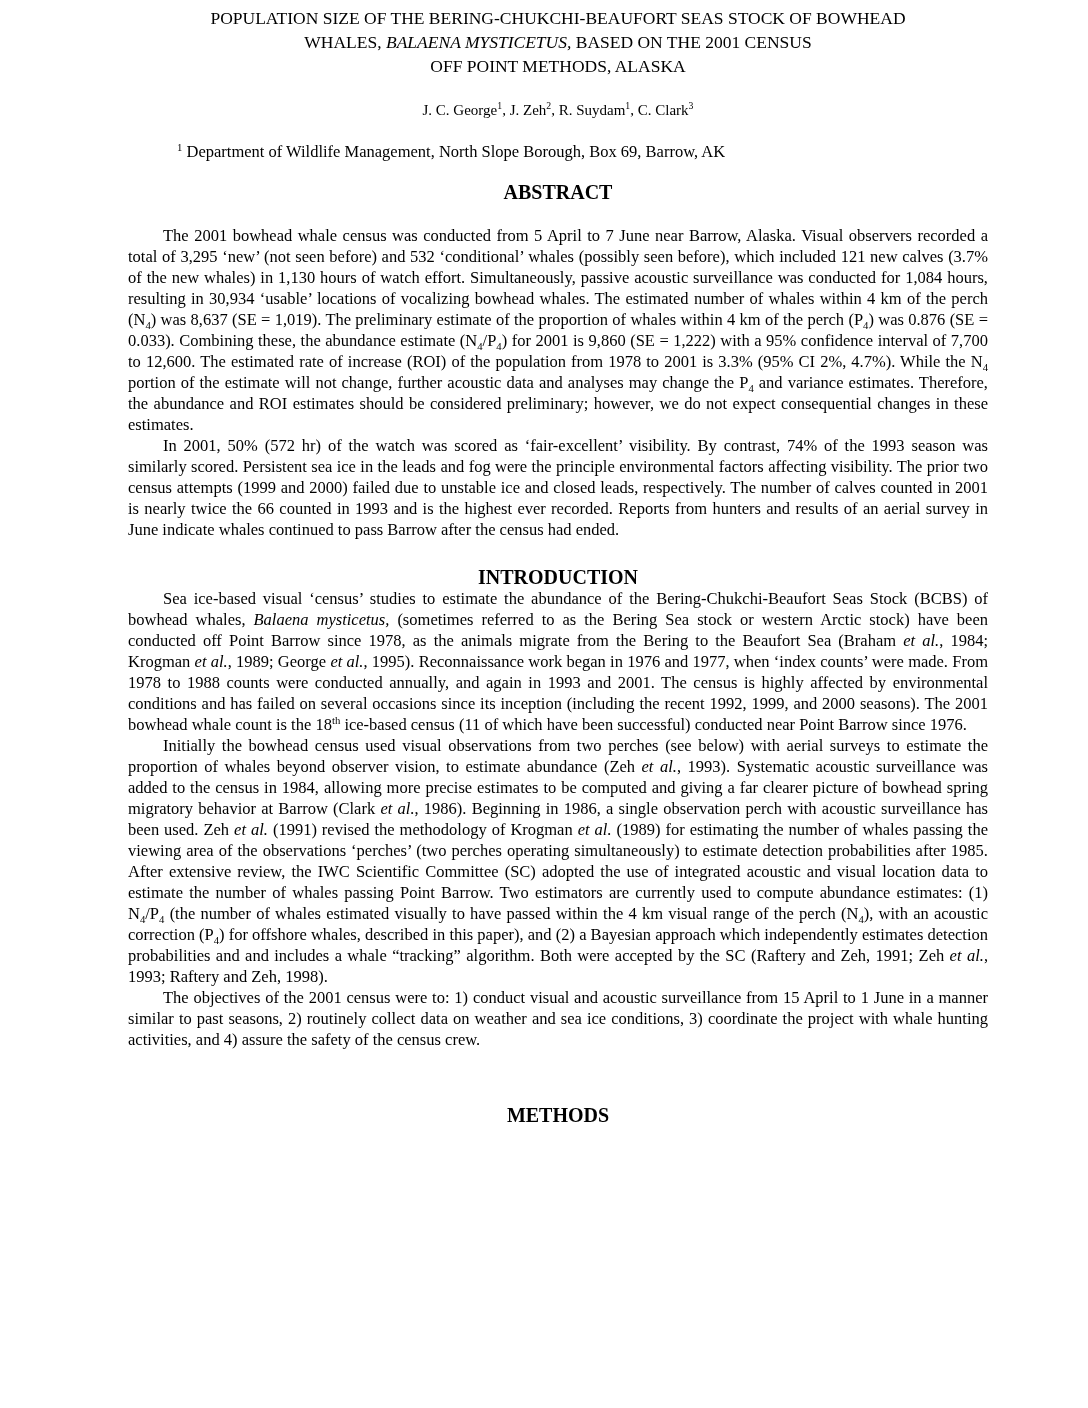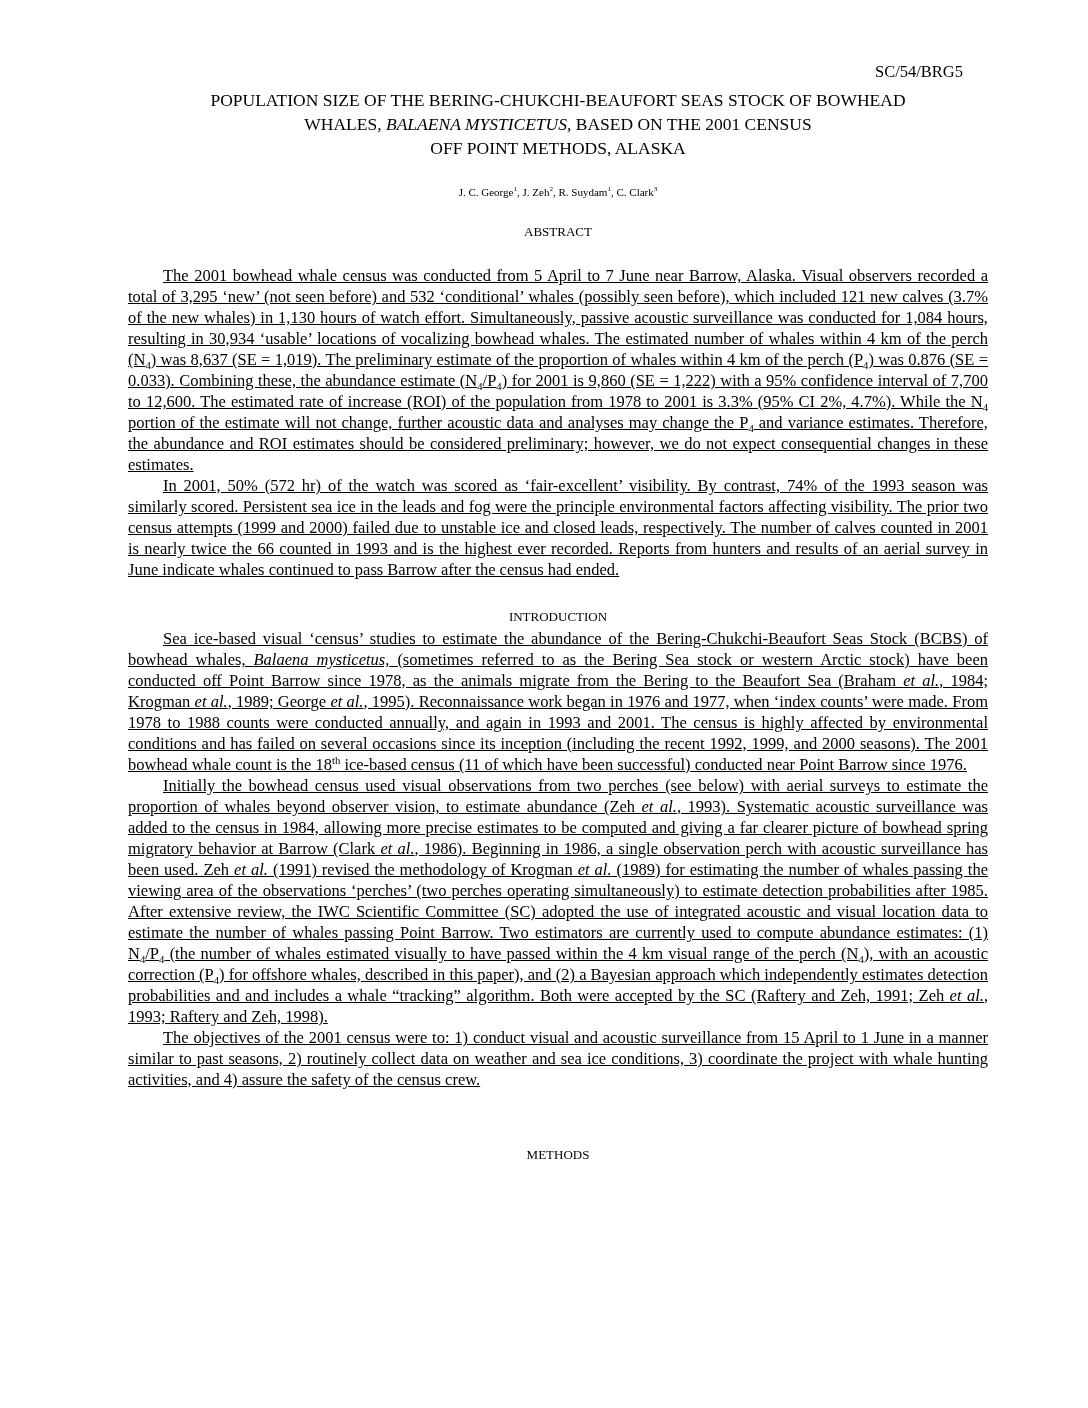--- a/index.html
+++ b/index.html
@@ -33,71 +33,70 @@
     margin: 6px 0 0 0;
     font-size: 17.5px;
     font-weight: normal;
     text-align: center;
     line-height: 24px;
   }
   .title-line { display: block; }
   .authors {
     margin-top: 22px;
     text-align: center;
-    font-size: 11px;
+    font-size: 15px;
     line-height: 21px;
   }
   .affiliations {
     margin: 18px 0 0 0;
     padding: 0 0 0 49px;
     list-style: none;
     font-size: 16.5px;
     line-height: 26px;
   }
   h2 {
     margin: 0;
-    font-size: 13px;
-    font-weight: normal;
+    font-size: 20px;
+    font-weight: bold;
     text-align: center;
     line-height: 22px;
   }
   .h-abstract { margin-top: 16px; margin-bottom: 22px; }
   .h-intro    { margin-top: 26px; }
   .h-methods  { margin-top: 54px; }
   p.body-par {
     margin: 0;
     font-size: 16.5px;
     line-height: 21px;
     text-align: justify;
     text-indent: 35px;
-    text-decoration: underline;
   }
   .i  { font-style: italic; }
   sub, sup {
     font-size: 0.65em;
     line-height: 0;
   }
 </style>
 </head>
 <body>
 
 <div class="page">
   <div class="content">
 
-    <div class="doc-number">SC/54/BRG5</div>
 
     <h1 class="title">
       <span class="title-line">POPULATION SIZE OF THE BERING-CHUKCHI-BEAUFORT SEAS STOCK OF BOWHEAD</span>
       <span class="title-line">WHALES, <span class="i">BALAENA MYSTICETUS,</span> BASED ON THE 2001 CENSUS</span>
       <span class="title-line">OFF POINT METHODS, ALASKA</span>
     </h1>
 
     <div class="authors">J. C. George<sup>1</sup>, J. Zeh<sup>2</sup>, R. Suydam<sup>1</sup>, C. Clark<sup>3</sup></div>
 
     <ul class="affiliations">
+      <li><sup>1</sup> Department of Wildlife Management, North Slope Borough, Box 69, Barrow, AK</li>
     </ul>
 
     <h2 class="h-abstract">ABSTRACT</h2>
 
     <p class="body-par">The 2001 bowhead whale census was conducted from 5 April to 7 June near Barrow, Alaska.  Visual observers recorded a total of 3,295 ‘new’ (not seen before) and 532 ‘conditional’ whales (possibly seen before), which included 121 new calves (3.7% of the new whales) in 1,130 hours of watch effort.  Simultaneously, passive acoustic surveillance was conducted for 1,084 hours, resulting in 30,934 ‘usable’ locations of vocalizing bowhead whales.  The estimated number of whales within 4 km of the perch (N<sub>4</sub>) was 8,637 (SE = 1,019).  The preliminary estimate of the proportion of whales within 4 km of the perch (P<sub>4</sub>) was 0.876 (SE = 0.033).  Combining these, the abundance estimate (N<sub>4</sub>/P<sub>4</sub>) for 2001 is 9,860 (SE = 1,222) with a 95% confidence interval of 7,700 to 12,600.  The estimated rate of increase (ROI) of the population from 1978 to 2001 is 3.3% (95% CI 2%, 4.7%).  While the N<sub>4</sub> portion of the estimate will not change, further acoustic data and analyses may change the P<sub>4</sub> and variance estimates.  Therefore, the abundance and ROI estimates should be considered preliminary; however, we do not expect consequential changes in these estimates.</p>
     <p class="body-par">In 2001, 50% (572 hr) of the watch was scored as ‘fair-excellent’ visibility.  By contrast, 74% of the 1993 season was similarly scored.  Persistent sea ice in the leads and fog were the principle environmental factors affecting visibility.  The prior two census attempts (1999 and 2000) failed due to unstable ice and closed leads, respectively.  The number of calves counted in 2001 is nearly twice the 66 counted in 1993 and is the highest ever recorded.  Reports from hunters and results of an aerial survey in June indicate whales continued to pass Barrow after the census had ended.</p>
 
     <h2 class="h-intro">INTRODUCTION</h2>
 
     <p class="body-par">Sea ice-based visual ‘census’ studies to estimate the abundance of the Bering-Chukchi-Beaufort Seas Stock (BCBS) of bowhead whales, <span class="i">Balaena mysticetus,</span> (sometimes referred to as the Bering Sea stock or western Arctic stock) have been conducted off Point Barrow since 1978, as the animals migrate from the Bering to the Beaufort Sea (Braham <span class="i">et al.</span>, 1984; Krogman <span class="i">et al.</span>, 1989; George <span class="i">et al.</span>, 1995).  Reconnaissance work began in 1976 and 1977, when ‘index counts’ were made.  From 1978 to 1988 counts were conducted annually, and again in 1993 and 2001.  The census is highly affected by environmental conditions and has failed on several occasions since its inception (including the recent 1992, 1999, and 2000 seasons).  The 2001 bowhead whale count is the 18<sup>th</sup> ice-based census (11 of which have been successful) conducted near Point Barrow since 1976.</p>

